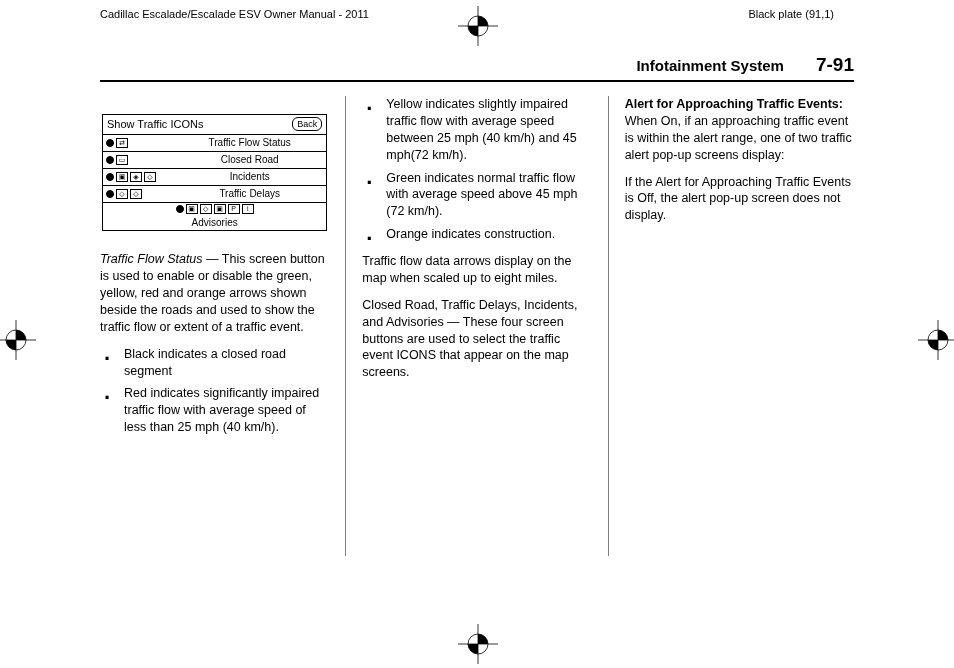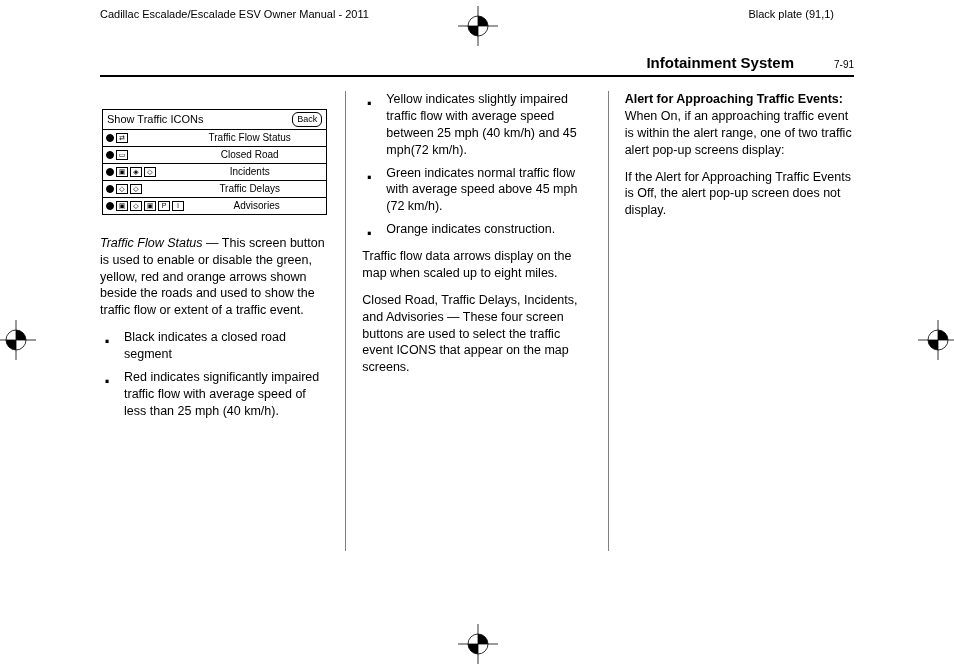--- a/index.html
+++ b/index.html
@@ -34,24 +34,24 @@
   .crosshair.right { top: 320px; right: -4px; }
   .crosshair.bottom { bottom: 4px; left: 458px; }
   .crosshair svg { width: 40px; height: 40px; }
   .page-header {
     display: flex;
     justify-content: flex-end;
     align-items: baseline;
     border-bottom: 2px solid #000;
     margin: 30px 100px 0 100px;
     padding-bottom: 4px;
-    gap: 40px;
+    gap: 32px;
   }
   .page-header .section-title { font-weight: bold; font-size: 15px; }
-  .page-header .page-num { font-weight: normal; font-size: 10px; }
+  .page-header .page-num { font-weight: bold; font-size: 19px; }
   .content {
     display: flex;
     margin: 14px 100px 0 100px;
     gap: 16px;
   }
   .col {
     flex: 1;
     font-size: 12.5px;
     line-height: 1.35;
   }
@@ -63,37 +63,38 @@
     height: 460px;
   }
   .figure {
     border: 1px solid #000;
     margin: 18px 2px 20px 2px;
     font-size: 11px;
   }
   .figure .fig-header {
     display: flex;
     justify-content: space-between;
+    align-items: center;
     border-bottom: 1px solid #000;
     padding: 2px 4px;
     gap: 18px;
   }
   .figure .back-btn {
     border: 1px solid #000;
     border-radius: 6px;
     font-size: 9px;
     padding: 0 4px;
   }
   .figure .row {
     display: flex;
     border-bottom: 1px solid #000;
     align-items: center;
     min-height: 16px;
   }
-  .figure .row:last-child { border-bottom: none; }
+  .figure .row:last-child { border-bottom: none; flex-direction: column; }
   .figure .icon-cell {
     display: flex;
     gap: 2px;
     align-items: center;
     padding: 1px 3px;
     min-width: 64px;
   }
   .figure .radio-dot {
     width: 6px; height: 6px; border: 1px solid #000; border-radius: 50%; background: #000; display: inline-block;
   }

